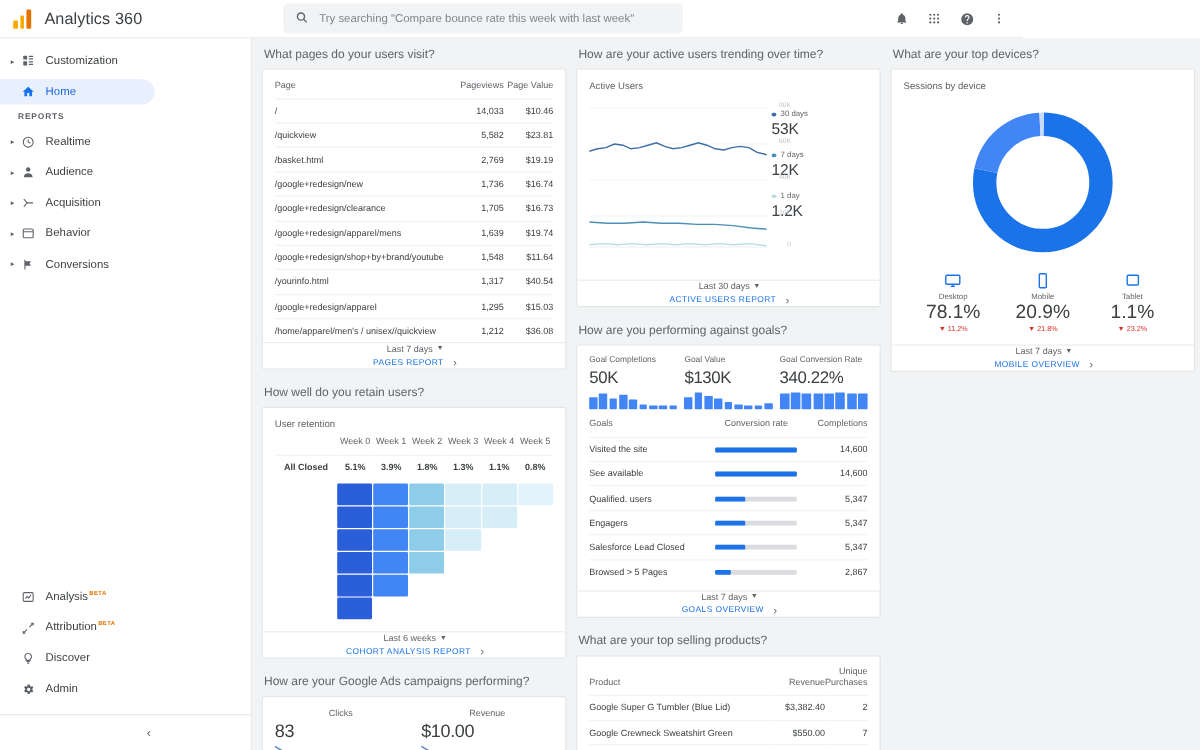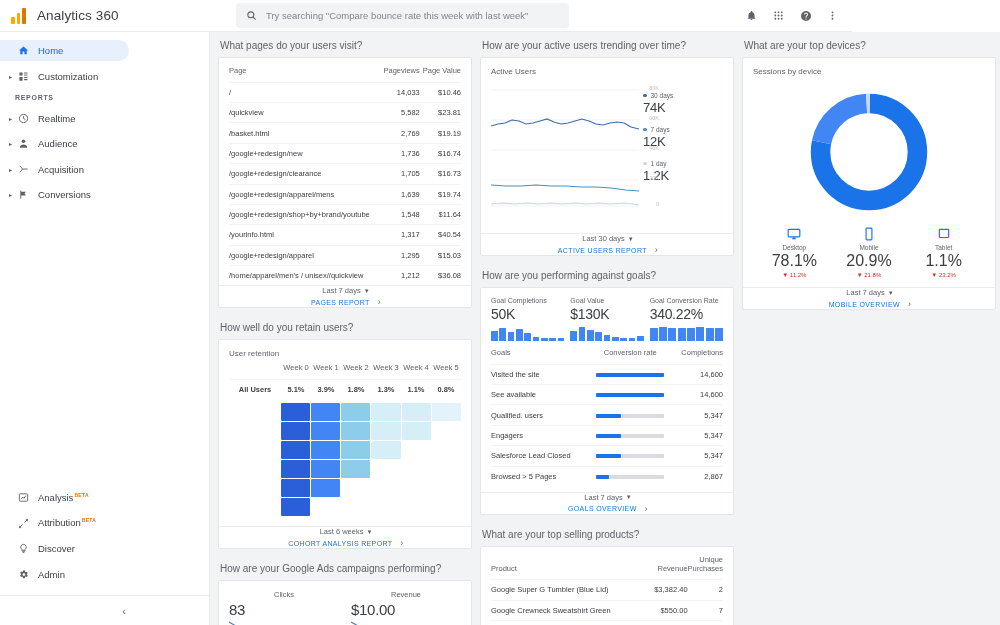--- a/index.html
+++ b/index.html
@@ -213,42 +213,42 @@
           <circle cx="12" cy="5" r="2"></circle>
             <circle cx="12" cy="12" r="2"></circle>
             <circle cx="12" cy="19" r="2"></circle>
         </svg>
       </span>
     </div>
   </div>
 
   <div class="sidebar">
     <div class="nav-top">
-      <div class="nav-item active noarrow">
-        <span class="nicon">
-          <svg width="11" height="11" viewBox="0 0 24 24" fill="#1a73e8">
-              <path d="M10 20v-6h4v6h5v-8h3L12 3 2 12h3v8z"></path>
-            </svg>
-        </span>
-        <span class="nlabel">Home</span>
-      </div>
       <div class="nav-item">
         <span class="caret">▸</span>
         <span class="nicon">
           <svg width="11" height="11" viewBox="0 0 24 24" fill="#5f6368">
             <rect x="3" y="3" width="7" height="7" rx="1"></rect>
               <rect x="13" y="3" width="8" height="2.4" rx="1"></rect>
             <rect x="13" y="7.6" width="8" height="2.4" rx="1"></rect>
               <rect x="3" y="13" width="7" height="8" rx="1"></rect>
             <rect x="13" y="13" width="8" height="2.4" rx="1"></rect>
               <rect x="13" y="17.6" width="8" height="2.4" rx="1"></rect>
           </svg>
         </span>
         <span class="nlabel">Customization</span>
       </div>
+      <div class="nav-item active noarrow">
+        <span class="nicon">
+          <svg width="11" height="11" viewBox="0 0 24 24" fill="#1a73e8">
+              <path d="M10 20v-6h4v6h5v-8h3L12 3 2 12h3v8z"></path>
+            </svg>
+        </span>
+        <span class="nlabel">Home</span>
+      </div>
 
       <div class="section-label">REPORTS</div>
 
       <div class="nav-item">
         <span class="caret">▸</span>
         <span class="nicon">
           <svg width="11" height="11" viewBox="0 0 24 24" fill="none" stroke="#5f6368" stroke-width="2">
             <circle cx="12" cy="12" r="9"></circle>
               <polyline points="12,7 12,12 16,14"></polyline>
           </svg>
@@ -267,20 +267,30 @@
       </div>
       <div class="nav-item">
         <span class="caret">▸</span>
         <span class="nicon">
           <svg width="11" height="11" viewBox="0 0 24 24" fill="none" stroke="#5f6368" stroke-width="2">
             <path d="M4 4 L10 11 L4 18"></path>
               <line x1="10" y1="11" x2="21" y2="11"></line>
           </svg>
         </span>
         <span class="nlabel">Acquisition</span>
+      </div>
+      <div class="nav-item">
+        <span class="caret">▸</span>
+        <span class="nicon">
+          <svg width="11" height="11" viewBox="0 0 24 24" fill="none" stroke="#5f6368" stroke-width="2">
+            <rect x="3" y="4" width="18" height="16" rx="2"></rect>
+              <line x1="3" y1="9" x2="21" y2="9"></line>
+          </svg>
+        </span>
+        <span class="nlabel">Behavior</span>
       </div>
       <div class="nav-item">
         <span class="caret">▸</span>
         <span class="nicon">
           <svg width="11" height="11" viewBox="0 0 24 24" fill="#5f6368">
             <path d="M5 3v18h2v-7h10l-2.5-4L17 6H7V3z"></path>
           </svg>
         </span>
         <span class="nlabel">Conversions</span>
       </div>
@@ -428,21 +438,21 @@
                   <th>Week 0</th>
                   <th>Week 1</th>
                   <th>Week 2</th>
                   <th>Week 3</th>
                   <th>Week 4</th>
                   <th>Week 5</th>
                 </tr>
                   </thead>
                 <tbody>
                   <tr>
-                    <td class="l" style="font-weight:600">All Users</td>
+                    <td class="l" style="font-weight:600">All Closed</td>
                     <td style="font-weight:600">5.1%</td>
                     <td style="font-weight:600">3.9%</td>
                     <td style="font-weight:600">1.8%</td>
                     <td style="font-weight:600">1.3%</td>
                     <td style="font-weight:600">1.1%</td>
                     <td style="font-weight:600">0.8%</td>
                   </tr>
                 </tbody>
               </table>
               <div style="padding-left:52px">
@@ -550,21 +560,21 @@
                   <span class="ytick" style="top:63px">40K</span>
                   <span class="ytick" style="top:93px">20K</span>
                   <span class="ytick" style="top:119px">0</span>
                 </div>
                 <div class="au-legend">
                   <div class="lg">
                     <div class="lgt">
                         <span class="dot" style="background:#3c6ea8"></span>
                         <span>30 days</span>
                       </div>
-                    <div class="lgv">74K</div>
+                    <div class="lgv">53K</div>
                   </div>
                   <div class="lg">
                     <div class="lgt">
                         <span class="dot" style="background:#4a90b8"></span>
                         <span>7 days</span>
                       </div>
                     <div class="lgv">12K</div>
                   </div>
                   <div class="lg">
                     <div class="lgt">

